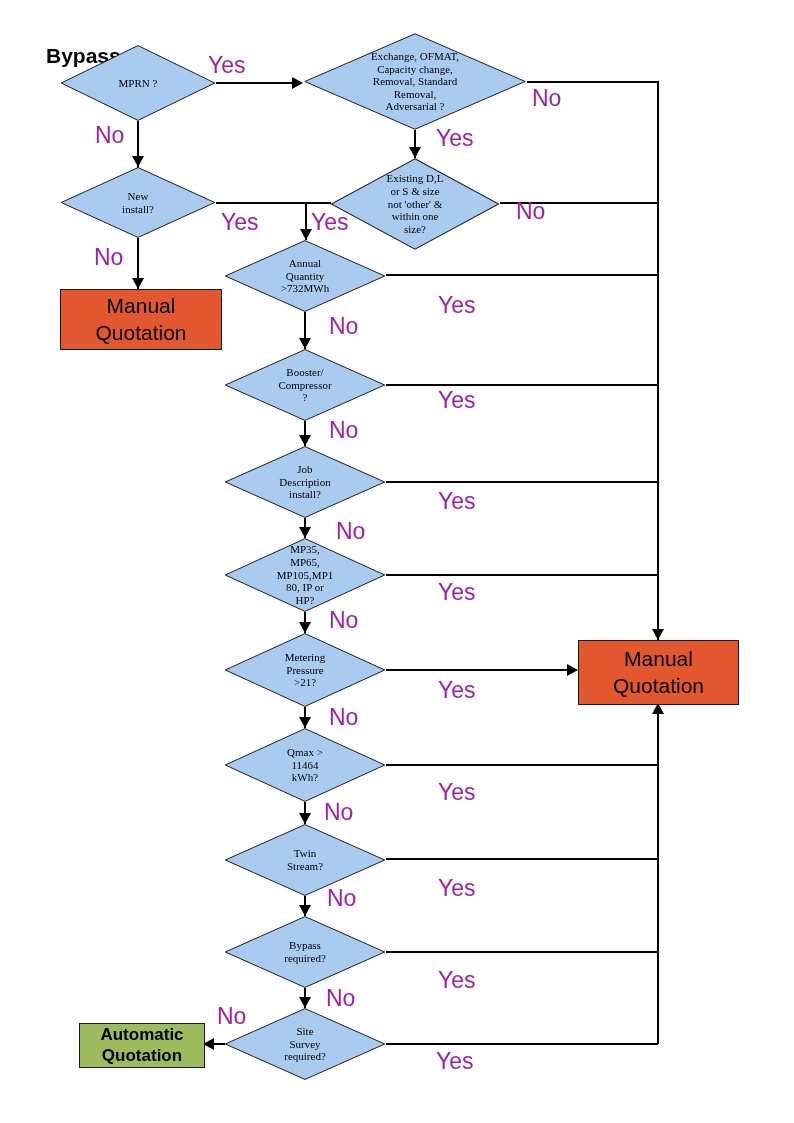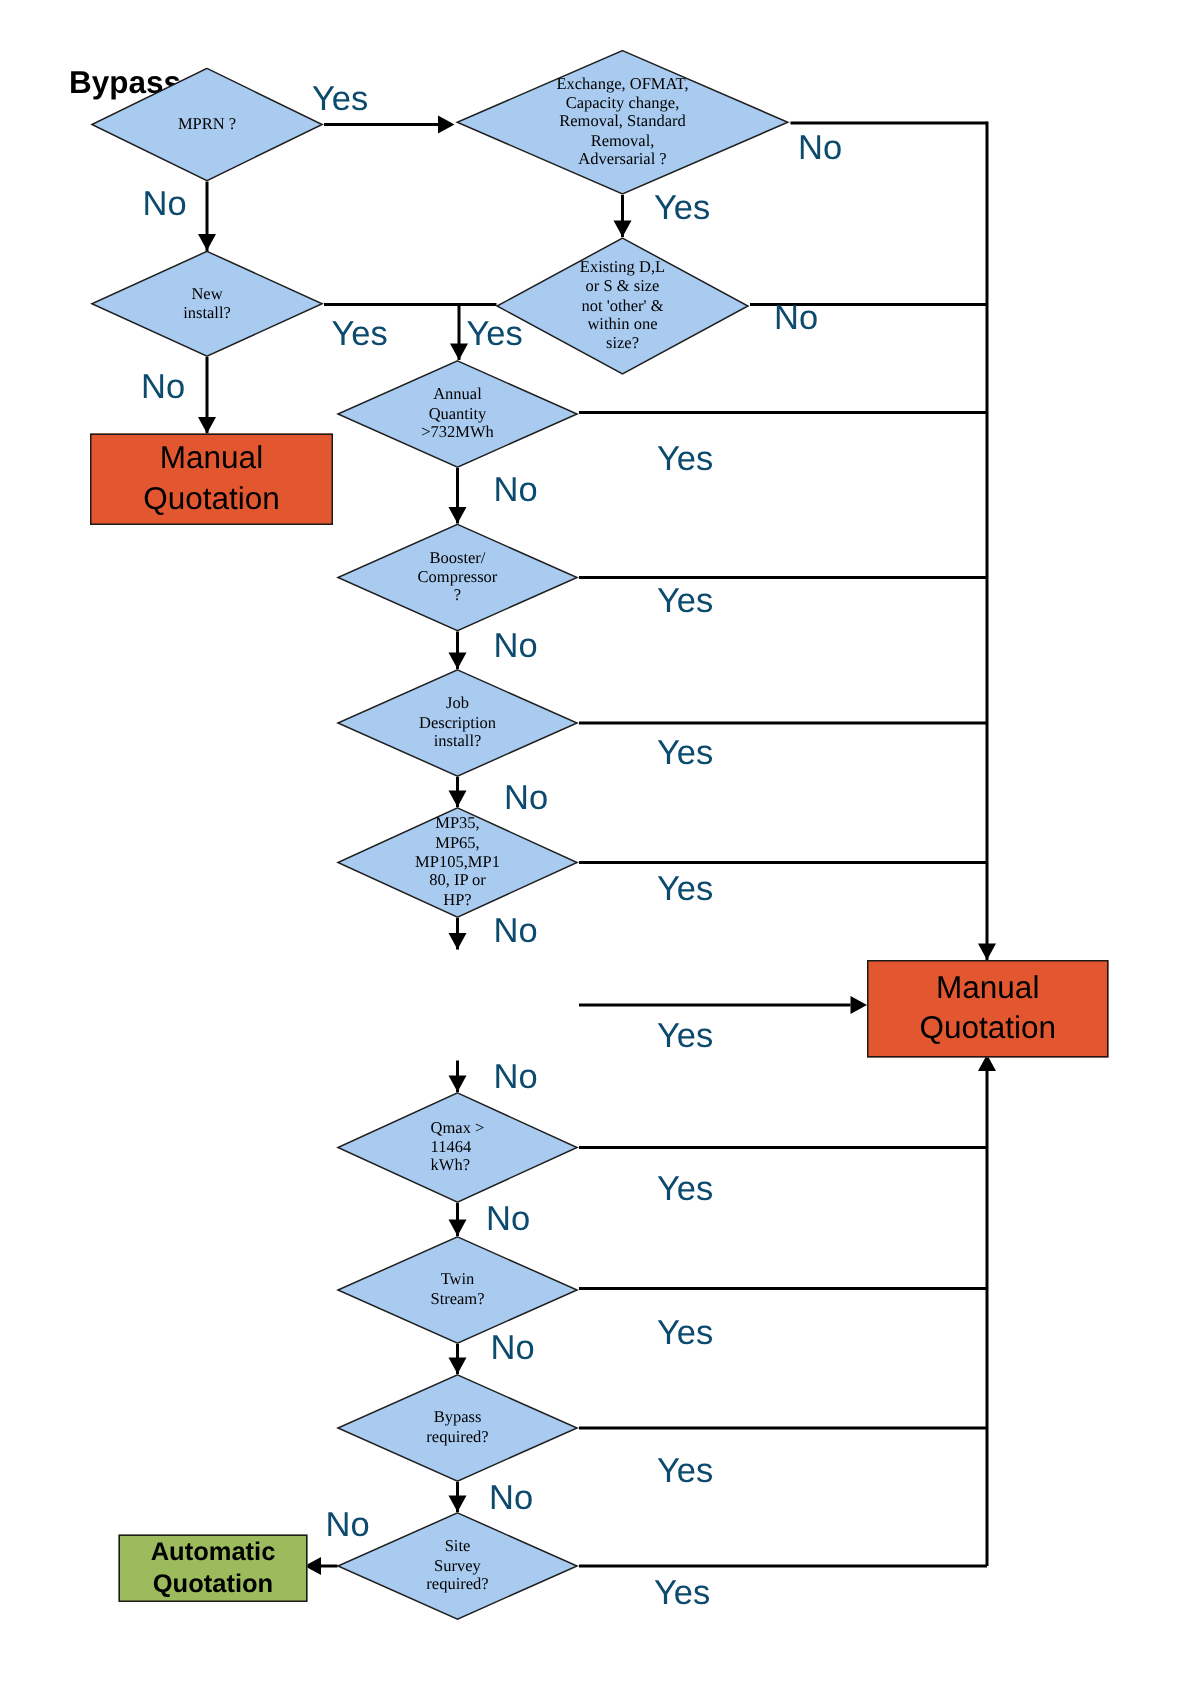--- a/index.html
+++ b/index.html
@@ -7,35 +7,35 @@
     position:relative;width:794px;height:1123px;background:#ffffff;
     font-family:"Liberation Sans", sans-serif;overflow:hidden;
   }
   .diamond{position:absolute;display:flex;align-items:center;justify-content:center;font-family:Liberation Serif, serif;}
   .diamond svg{position:absolute;left:0;top:0;width:100%;height:100%;}
   .diamond polygon{fill:#A9CBF0;stroke:#1f1f1f;stroke-width:1;}
   .dlabel{
     position:relative;z-index:2;text-align:center;white-space:pre-line;
     font-size:11px;line-height:1.15;color:#000;
   }
-  .dlabel.qleft{text-align:left;}
+  .dlabel.qleft{text-align:center;}
   .box{
     position:absolute;display:flex;align-items:center;justify-content:center;
     border:1px solid #1a1a1a;text-align:center;white-space:pre-line;color:#000;
   }
   .box.manual{background:#E2572F;font-size:21px;line-height:1.25;}
   .box.auto{background:#9CBB5C;font-size:17px;line-height:1.2;}
   .hline{position:absolute;height:2px;background:#000;}
   .vline{position:absolute;width:2px;background:#000;}
   .arr{position:absolute;width:0;height:0;border-style:solid;border-color:transparent;}
   .arr.down{border-width:11px 6px 0 6px;border-top-color:#000;}
   .arr.up{border-width:0 6px 11px 6px;border-bottom-color:#000;}
   .arr.right{border-width:6px 0 6px 11px;border-left-color:#000;}
   .arr.left{border-width:6px 11px 6px 0;border-right-color:#000;}
-  .elabel{position:absolute;font-size:23px;color:#0c4a6e;line-height:1;}
+  .elabel{position:absolute;font-size:23px;color:#a21caf;line-height:1;}
   .start{position:absolute;left:46px;top:44px;font-size:21px;font-weight:bold;color:#000;}
 </style>
 </head>
 <body>
 
 <div class="canvas">
 
   <span class="start">Bypass</span>
 
   <div class="vline" style="left:137px;top:121px;height:47px;"></div>
@@ -145,20 +145,28 @@
   <div class="diamond" style="left:224px;top:538px;width:162px;height:74px;">
     <svg viewBox="0 0 100 100" preserveAspectRatio="none">
         <polygon points="50,0.8 99.2,50 50,99.2 0.8,50" vector-effect="non-scaling-stroke"></polygon>
       </svg>
     <span class="dlabel">MP35,
 MP65,
 MP105,MP1
 80, IP or
 HP?</span>
   </div>
+  <div class="diamond" style="left:224px;top:633px;width:162px;height:74px;">
+    <svg viewBox="0 0 100 100" preserveAspectRatio="none">
+        <polygon points="50,0.8 99.2,50 50,99.2 0.8,50" vector-effect="non-scaling-stroke"></polygon>
+      </svg>
+    <span class="dlabel">Metering
+Pressure
+&gt;21?</span>
+  </div>
   <div class="diamond" style="left:224px;top:728px;width:162px;height:74px;">
     <svg viewBox="0 0 100 100" preserveAspectRatio="none">
         <polygon points="50,0.8 99.2,50 50,99.2 0.8,50" vector-effect="non-scaling-stroke"></polygon>
       </svg>
     <span class="dlabel qleft">Qmax &gt;
 11464
 kWh?</span>
   </div>
   <div class="diamond" style="left:224px;top:824px;width:162px;height:72px;">
     <svg viewBox="0 0 100 100" preserveAspectRatio="none">

